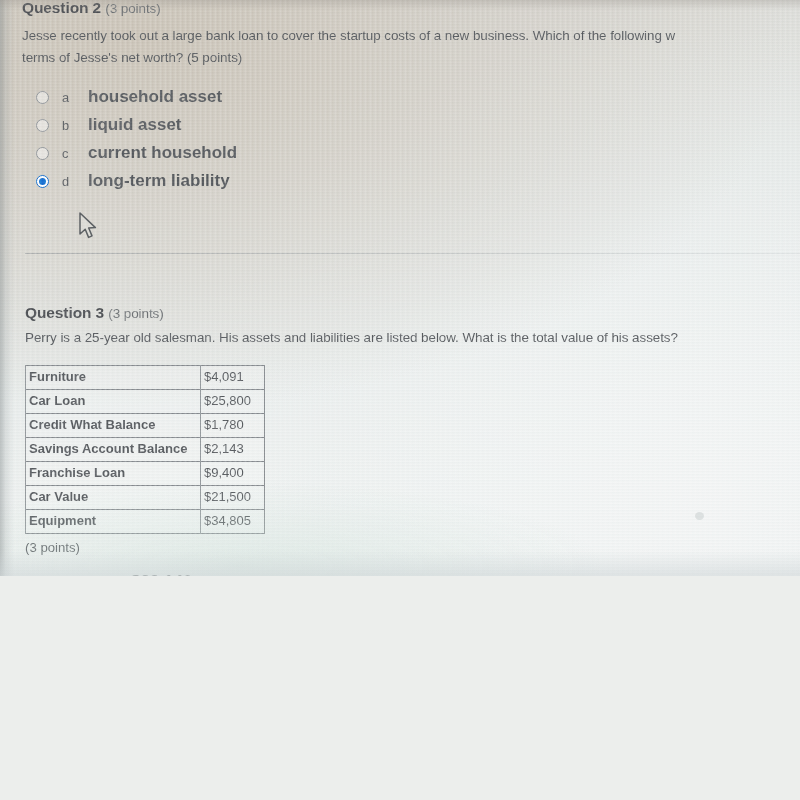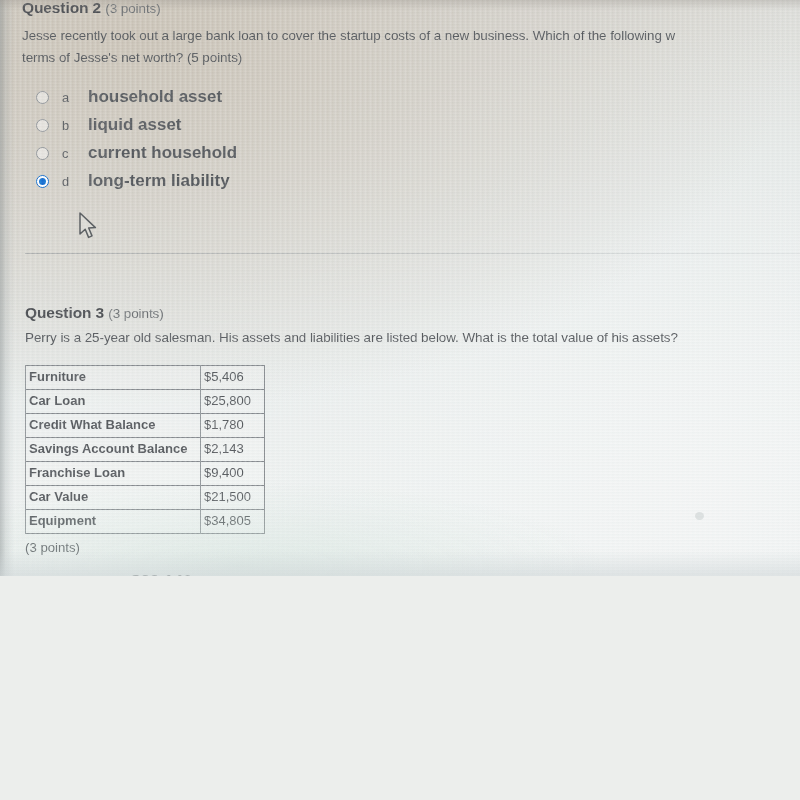--- a/index.html
+++ b/index.html
@@ -258,21 +258,21 @@
       <span>Question 3</span>
       <span class="pts">(3 points)</span>
     </div>
 
     <div class="q-body" style="left:25px; top:327px; width:778px;">Perry is a 25-year old salesman. His assets and liabilities are listed below. What is the total value of his assets?</div>
 
     <table id="asset-table">
       <tbody>
         <tr>
           <td class="label">Furniture</td>
-          <td class="value">$5,406</td>
+          <td class="value">$4,091</td>
         </tr>
         <tr>
           <td class="label">Car Loan</td>
           <td class="value">$25,800</td>
         </tr>
         <tr>
           <td class="label">Credit What Balance</td>
           <td class="value">$1,780</td>
         </tr>
         <tr>

